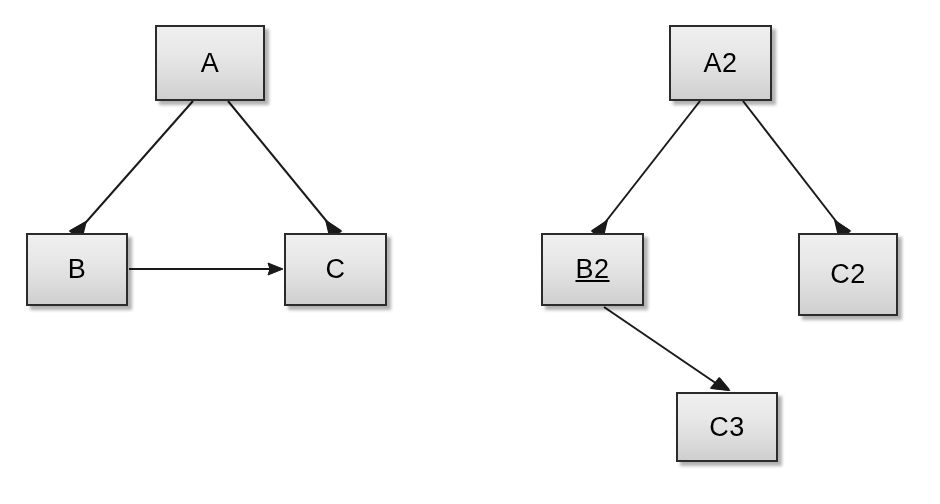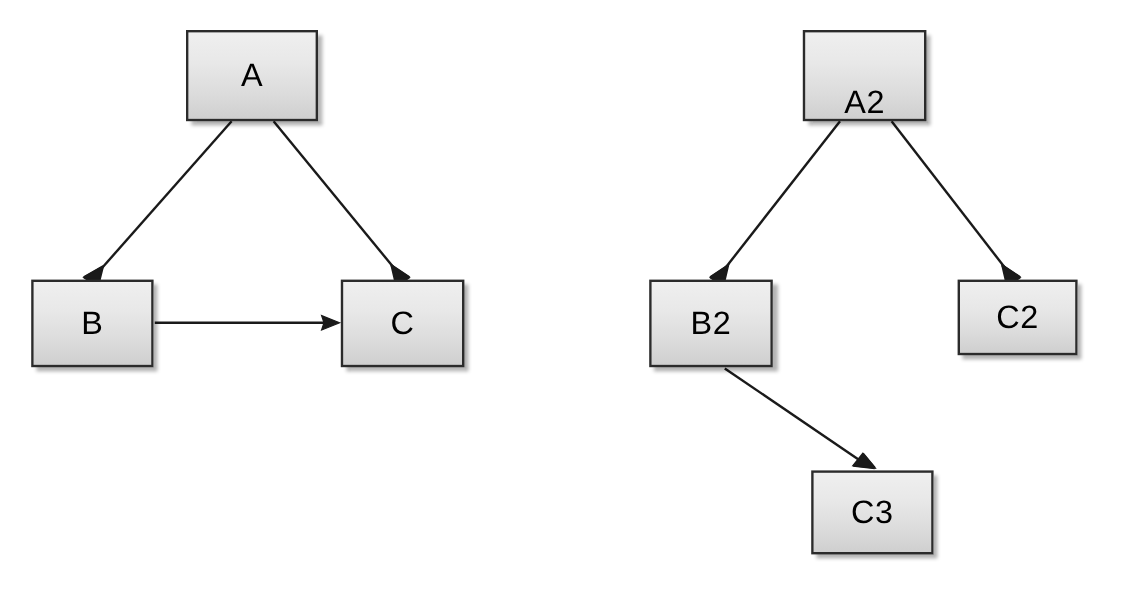--- a/index.html
+++ b/index.html
@@ -94,29 +94,29 @@
   </div>
 
   <div class="node" style="left:26px; top:233px; width:102px; height:73px;">
     <span class="node-label">B</span>
   </div>
 
   <div class="node" style="left:284px; top:233px; width:103px; height:73px;">
     <span class="node-label">C</span>
   </div>
 
-  <div class="node" style="left:669px; top:25px; width:103px; height:76px;align-items:flex-end;">
+  <div class="node" style="left:669px; top:25px; width:103px; height:76px;">
     <span class="node-label">A2</span>
   </div>
 
-  <div class="node" style="left:541px; top:233px; width:103px; height:73px;">
+  <div class="node" style="left:541px; top:233px; width:103px; height:73px;text-decoration:underline;">
     <span class="node-label">B2</span>
   </div>
 
-  <div class="node" style="left:798px; top:233px; width:100px; height:63px;">
+  <div class="node" style="left:798px; top:233px; width:100px; height:83px;">
     <span class="node-label">C2</span>
   </div>
 
   <div class="node" style="left:676px; top:392px; width:102px; height:70px;">
     <span class="node-label">C3</span>
   </div>
 
 </div>
 
 </body></html>

